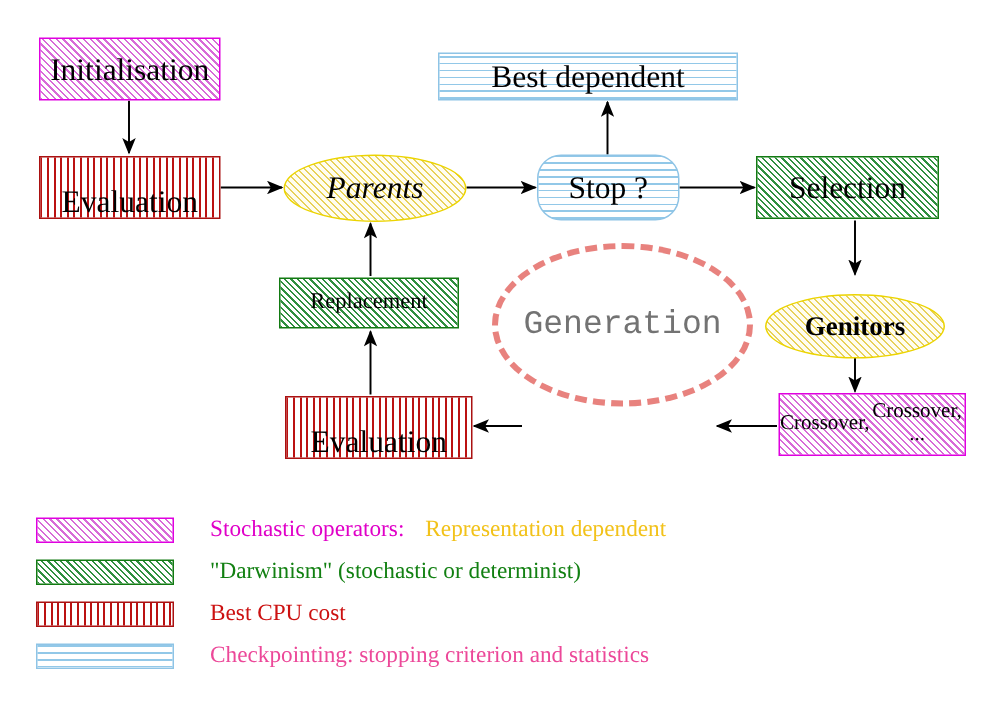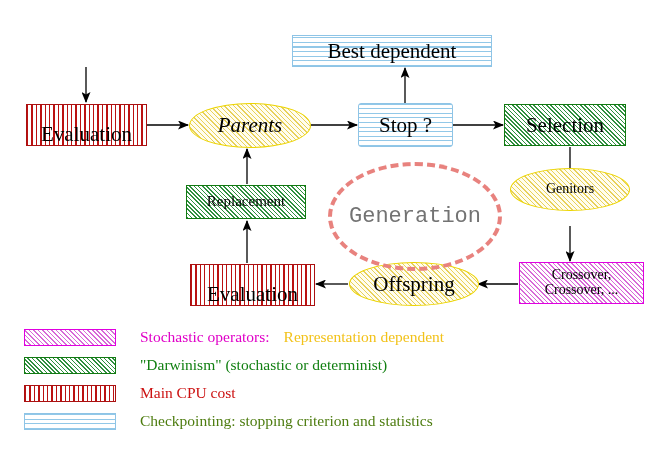--- a/index.html
+++ b/index.html
@@ -44,32 +44,32 @@
     border:1.2px solid #8ec4e6;
   }
   .pat-yellow{
     background-color:#fffdf0;
     background-image:repeating-linear-gradient(45deg,
        #e8d15a 0px,#e8d15a 1.1px, #fffdf0 1.1px,#fffdf0 3.3px);
     border:1.6px solid #ecd400;
   }
 
   .ellipse{border-radius:50%;}
-  .rounded{border-radius:3px;}
+  .rounded{border-radius:16px;}
 
   
   #generation{
     position:absolute;border-radius:50%;
     border:4px dashed #e8827e;background:transparent;
     display:flex;align-items:center;justify-content:center;
   }
   #generation .lbl{color:#737373;font-size:22px;font-family:Liberation Mono, monospace;}
 
   
-  #legend{position:absolute;left:0;top:314px;width:654px;height:141px;}
+  #legend{position:absolute;left:0;top:330px;width:654px;height:141px;}
   .leg-row{position:absolute;left:24px;display:flex;align-items:center;}
   .swatch{width:92px;height:17px;box-sizing:border-box;flex:none;}
   .leg-text{margin-left:24px;font-size:15.5px;white-space:nowrap;
             font-family:"Liberation Serif", serif;}
   .leg-text .sub{margin-left:14px;}
 </style>
 </head>
 <body>
 
 <div id="canvas">
@@ -88,20 +88,23 @@
       <line x1="453" y1="125" x2="503" y2="125"></line>
       <line x1="570" y1="147" x2="570" y2="183"></line>
       <line x1="570" y1="226" x2="570" y2="261"></line>
       <line x1="518" y1="284" x2="478" y2="284"></line>
       <line x1="348" y1="284" x2="316" y2="284"></line>
       <line x1="247" y1="263" x2="247" y2="221"></line>
       <line x1="247" y1="184" x2="247" y2="149"></line>
     </g>
   </svg>
 
+  <div class="node pat-magenta" id="n-init" style="left:26px;top:25px;width:121px;height:42px;font-size:21px;">
+    <span class="lbl">Initialisation</span>
+  </div>
 
   <div class="node pat-red" id="n-eval-top" style="left:26px;top:104px;width:121px;height:42px;font-size:21px;">
     <span class="lbl">Evaluation</span>
   </div>
 
   <div class="node pat-yellow ellipse" id="n-parents" style="left:189px;top:103px;width:122px;height:45px;font-size:21px;font-style:italic;">
     <span class="lbl">Parents</span>
   </div>
 
   <div class="node pat-blue rounded" id="n-stop" style="left:358px;top:103px;width:95px;height:44px;font-size:21px;">
@@ -109,32 +112,29 @@
   </div>
 
   <div class="node pat-blue" id="n-best" style="left:292px;top:35px;width:200px;height:32px;font-size:21px;">
     <span class="lbl">Best dependent</span>
   </div>
 
   <div class="node pat-green" id="n-selection" style="left:504px;top:104px;width:122px;height:42px;font-size:21px;">
     <span class="lbl">Selection</span>
   </div>
 
-  <div class="node pat-yellow ellipse" id="n-genitors" style="left:510px;top:168px;width:120px;height:43px;font-size:14px;">
+  <div class="node pat-yellow ellipse" id="n-genitors" style="left:510px;top:196px;width:120px;height:43px;font-size:18px;font-weight:bold;">
     <span class="lbl">Genitors</span>
   </div>
 
-  <div class="node pat-magenta" id="n-crossover" style="left:519px;top:262px;width:125px;height:42px;font-size:14px;flex-direction:column;">
+  <div class="node pat-magenta" id="n-crossover" style="left:519px;top:262px;width:125px;height:42px;font-size:14px;flex-direction:row;">
     <span class="lbl">Crossover,</span>
     <span class="lbl">Crossover, ...</span>
   </div>
 
-  <div class="node pat-yellow ellipse" id="n-offspring" style="left:349px;top:262px;width:130px;height:44px;font-size:21px;">
-    <span class="lbl">Offspring</span>
-  </div>
 
   <div class="node pat-red" id="n-eval-bot" style="left:190px;top:264px;width:125px;height:42px;font-size:21px;">
     <span class="lbl">Evaluation</span>
   </div>
 
   <div class="node pat-green" id="n-replacement" style="left:186px;top:185px;width:120px;height:34px;font-size:15px;">
     <span class="lbl">Replacement</span>
   </div>
 
   <div id="generation" style="left:328px;top:162px;width:166px;height:101px;">
@@ -150,22 +150,22 @@
       </span>
     </div>
 
     <div class="leg-row" style="top:42px;">
       <span class="swatch pat-green"></span>
       <span class="leg-text" style="color:#128012;">"Darwinism" (stochastic or determinist)</span>
     </div>
 
     <div class="leg-row" style="top:70px;">
       <span class="swatch pat-red"></span>
-      <span class="leg-text" style="color:#cc1111;">Main CPU cost</span>
+      <span class="leg-text" style="color:#cc1111;">Best CPU cost</span>
     </div>
 
     <div class="leg-row" style="top:98px;">
       <span class="swatch pat-blue"></span>
-      <span class="leg-text" style="color:#4d7c0f;">Checkpointing: stopping criterion and statistics</span>
+      <span class="leg-text" style="color:#ec4899;">Checkpointing: stopping criterion and statistics</span>
     </div>
 
   </div>
 </div>
 
 </body></html>

